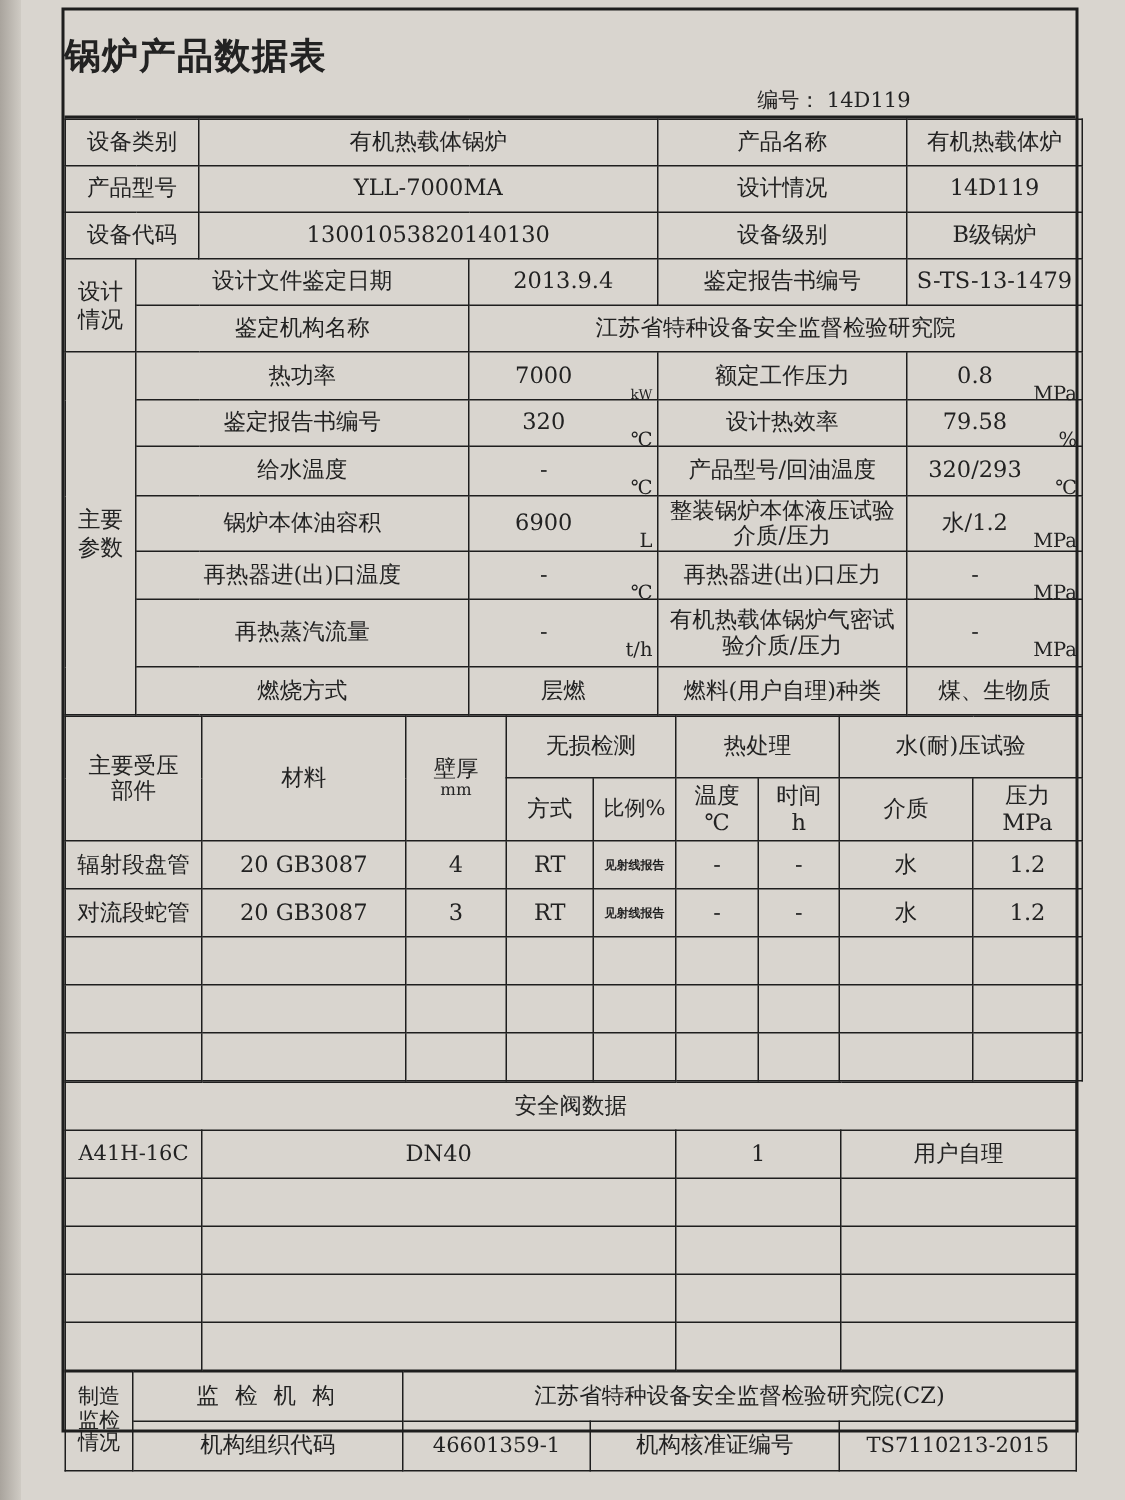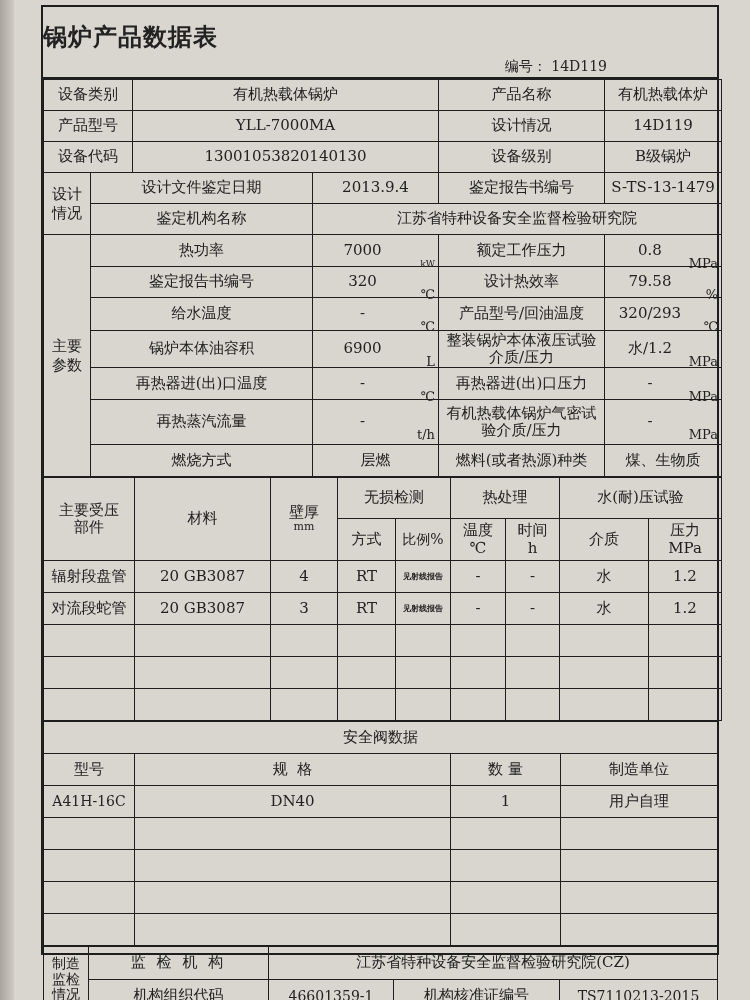--- a/index.html
+++ b/index.html
@@ -120,21 +120,21 @@
     </tr>
     <tr style="height:45px">
       <td colspan="2">再热蒸汽流量</td>
       <td><span class="val">-</span><span class="unit">t/h</span></td>
       <td style="padding:0 4px">有机热载体锅炉气密试验介质/压力</td>
       <td><span class="val">-</span><span class="unit">MPa</span></td>
     </tr>
     <tr style="height:32px">
       <td colspan="2">燃烧方式</td>
       <td>层燃</td>
-      <td>燃料(或者热源)种类</td>
+      <td>燃料(用户自理)种类</td>
       <td>煤、生物质</td>
     </tr>
   </tbody>
     </table>
 
   <table>
     <colgroup>
       <col style="width:91px">
         <col style="width:136px">
         <col style="width:67px">
@@ -237,26 +237,20 @@
       <col style="width:91px">
         <col style="width:316px">
         <col style="width:110px">
         <col style="width:157px">
     </colgroup>
     <tbody>
         <tr style="height:32px">
       <td colspan="4">安全阀数据</td>
     </tr>
     <tr style="height:32px">
-      <td>型号</td>
-      <td style="white-space:pre">规  格</td>
-      <td>数 量</td>
-      <td>制造单位</td>
-    </tr>
-    <tr style="height:32px">
       <td style="font-size:14px">A41H-16C</td>
       <td>DN40</td>
       <td>1</td>
       <td>用户自理</td>
     </tr>
     <tr style="height:32px">
           <td></td>
           <td></td>
           <td></td>
           <td></td>

